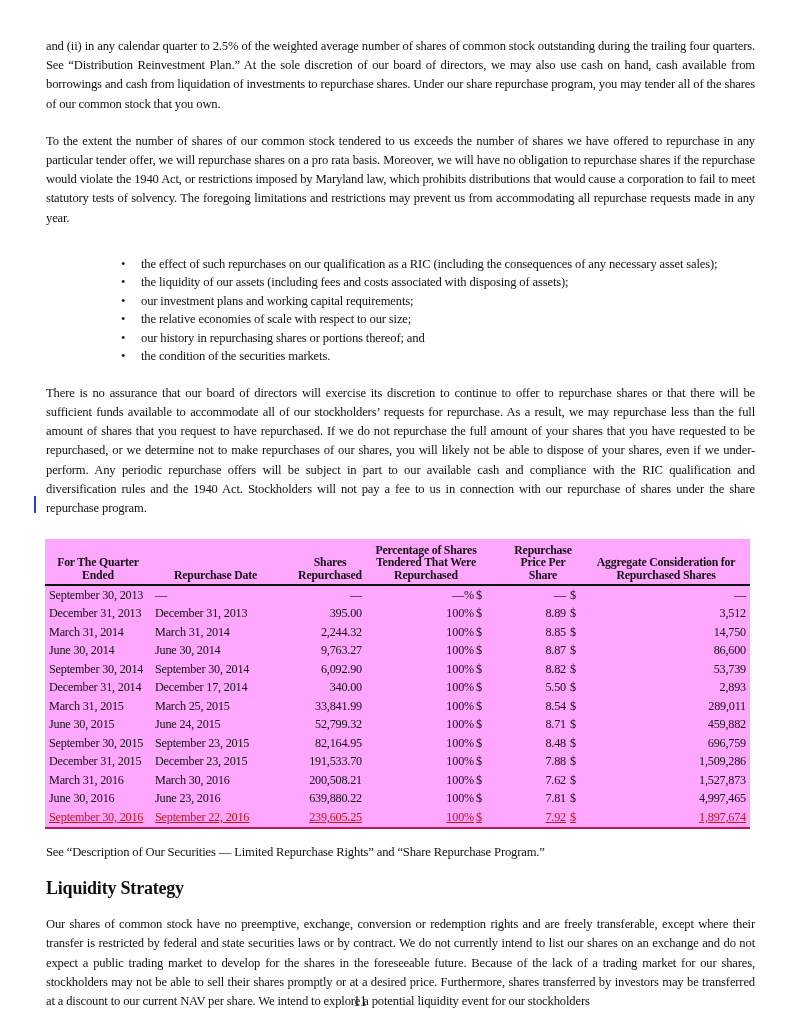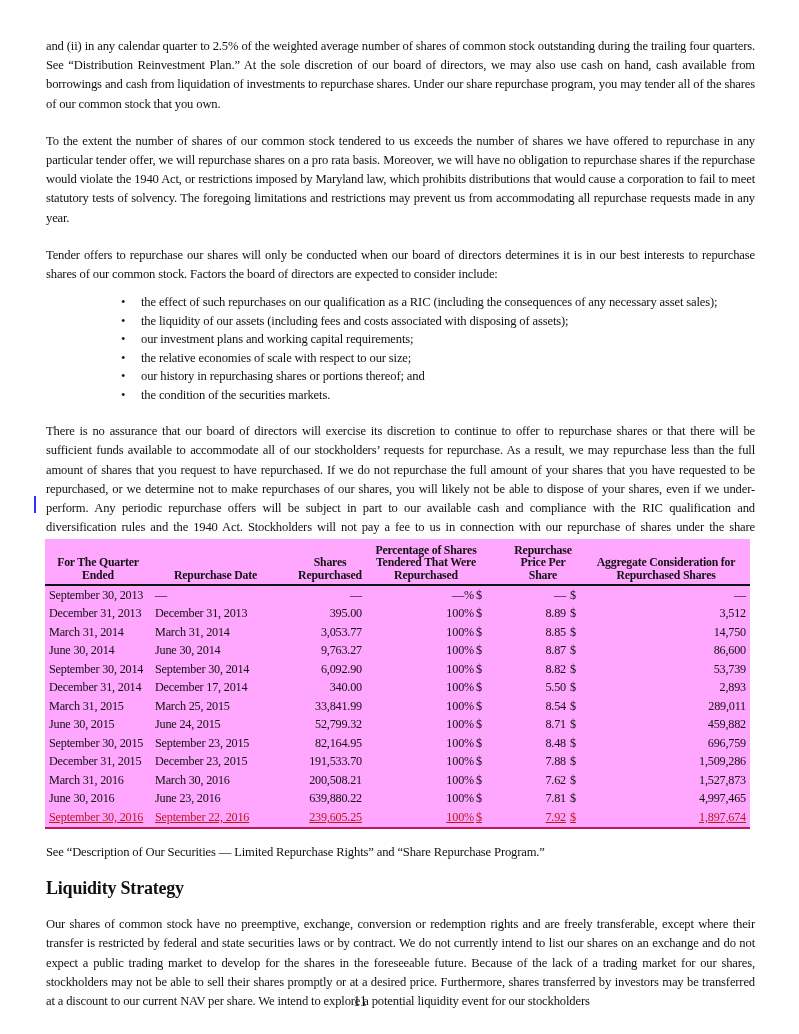--- a/index.html
+++ b/index.html
@@ -45,21 +45,20 @@
   .pagenum { position: absolute; left: 0; width: 720px; top: 994px; text-align: center; font-size: 14px; }
 </style>
 </head>
 <body>
 
 <div class="page">
   <p class="body">and (ii) in any calendar quarter to 2.5% of the weighted average number of shares of common stock outstanding during the trailing four quarters. See “Distribution Reinvestment Plan.” At the sole discretion of our board of directors, we may also use cash on hand, cash available from borrowings and cash from liquidation of investments to repurchase shares. Under our share repurchase program, you may tender all of the shares of our common stock that you own.</p>
   <div class="gap"></div>
   <p class="body">To the extent the number of shares of our common stock tendered to us exceeds the number of shares we have offered to repurchase in any particular tender offer, we will repurchase shares on a pro rata basis. Moreover, we will have no obligation to repurchase shares if the repurchase would violate the 1940 Act, or restrictions imposed by Maryland law, which prohibits distributions that would cause a corporation to fail to meet statutory tests of solvency. The foregoing limitations and restrictions may prevent us from accommodating all repurchase requests made in any year.</p>
   <div class="gap"></div>
-  <p class="body">Tender offers to repurchase our shares will only be conducted when our board of directors determines it is in our best interests to repurchase shares of our common stock. Factors the board of directors are expected to consider include:</p>
   <div style="height:9px"></div>
   <ul class="factors">
     <li><span class="bullet">•</span><span>the effect of such repurchases on our qualification as a RIC (including the consequences of any necessary asset sales);</span></li>
     <li><span class="bullet">•</span><span>the liquidity of our assets (including fees and costs associated with disposing of assets);</span></li>
     <li><span class="bullet">•</span><span>our investment plans and working capital requirements;</span></li>
     <li><span class="bullet">•</span><span>the relative economies of scale with respect to our size;</span></li>
     <li><span class="bullet">•</span><span>our history in repurchasing shares or portions thereof; and</span></li>
     <li><span class="bullet">•</span><span>the condition of the securities markets.</span></li>
   </ul>
   <div class="gap"></div>
@@ -110,21 +109,21 @@
         <td class="r">395.00</td>
         <td class="r" style="padding-right: 0px;">100%</td>
         <td class="dollar">$</td>
         <td class="r">8.89</td>
         <td class="dollar">$</td>
         <td class="r" style="padding-right: 4px;">3,512</td>
       </tr>
       <tr>
         <td class="l" style="padding-left: 4px;">March 31, 2014</td>
         <td class="l">March 31, 2014</td>
-        <td class="r">3,053.77</td>
+        <td class="r">2,244.32</td>
         <td class="r" style="padding-right: 0px;">100%</td>
         <td class="dollar">$</td>
         <td class="r">8.85</td>
         <td class="dollar">$</td>
         <td class="r" style="padding-right: 4px;">14,750</td>
       </tr>
       <tr>
         <td class="l" style="padding-left: 4px;">June 30, 2014</td>
         <td class="l">June 30, 2014</td>
         <td class="r">9,763.27</td>

